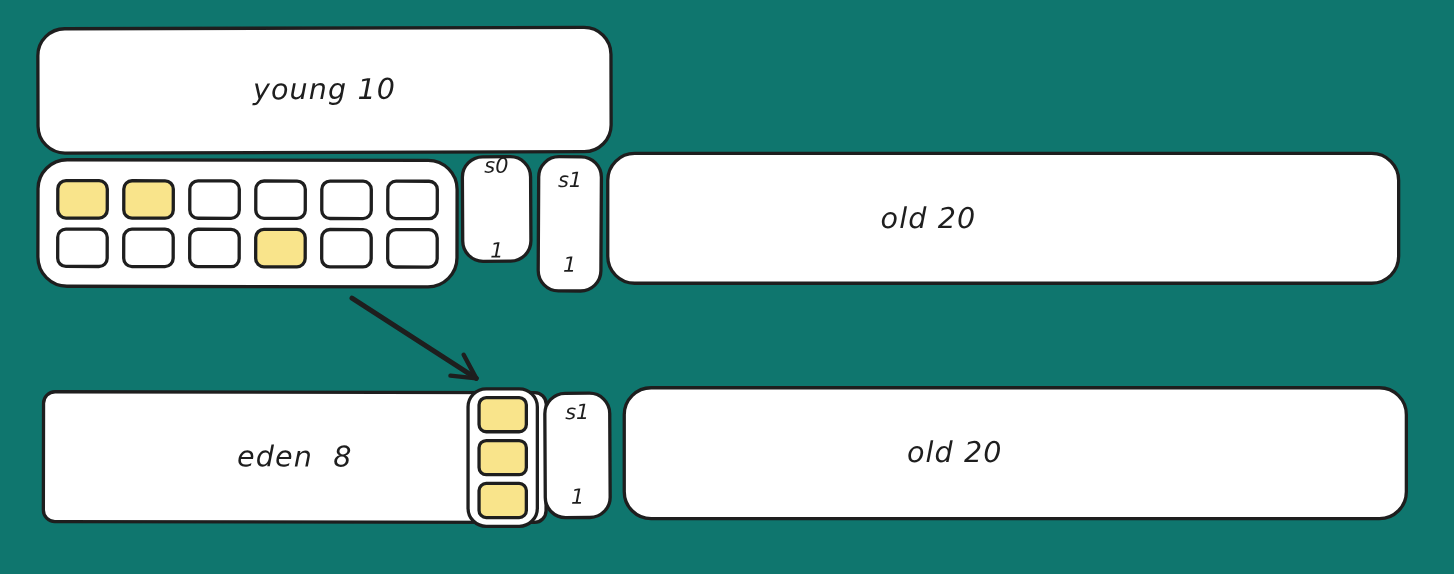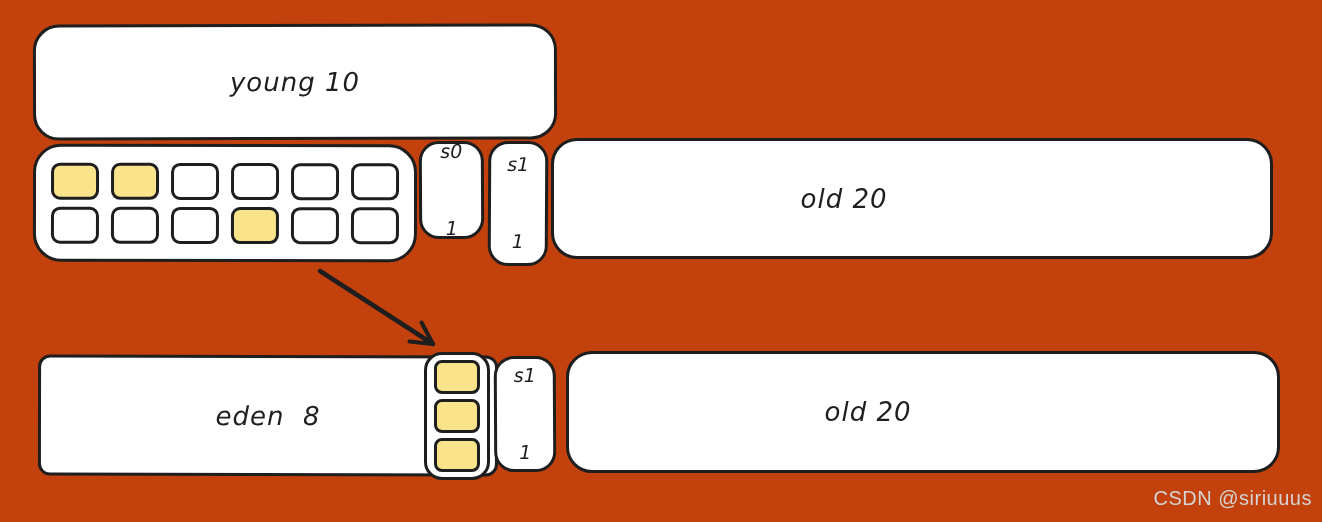--- a/index.html
+++ b/index.html
@@ -4,21 +4,21 @@
 <style>
   html, body {
     margin: 0;
     padding: 0;
     background: #ffffff;
   }
   .canvas {
     position: relative;
     width: 1322px;
     height: 522px;
-    background: #c2410c;
+    background: #0f766e;
     overflow: hidden;
     font-family: "DejaVu Sans", sans-serif;
     color: var(--stroke, #1e1e1e);
   }
   
   .sketch {
     position: absolute;
     background: #ffffff;
     border: 3px solid var(--stroke, #1e1e1e);
     box-sizing: border-box;
@@ -171,15 +171,14 @@
     <div class="small-label">
       <div>s1</div>
       <div>1</div>
     </div>
   </div>
 
   <div class="sketch old-box-bottom">
     <span class="label">old 20</span>
   </div>
 
-  <div class="watermark">CSDN @siriuuus</div>
 
 </div>
 
 </body></html>

